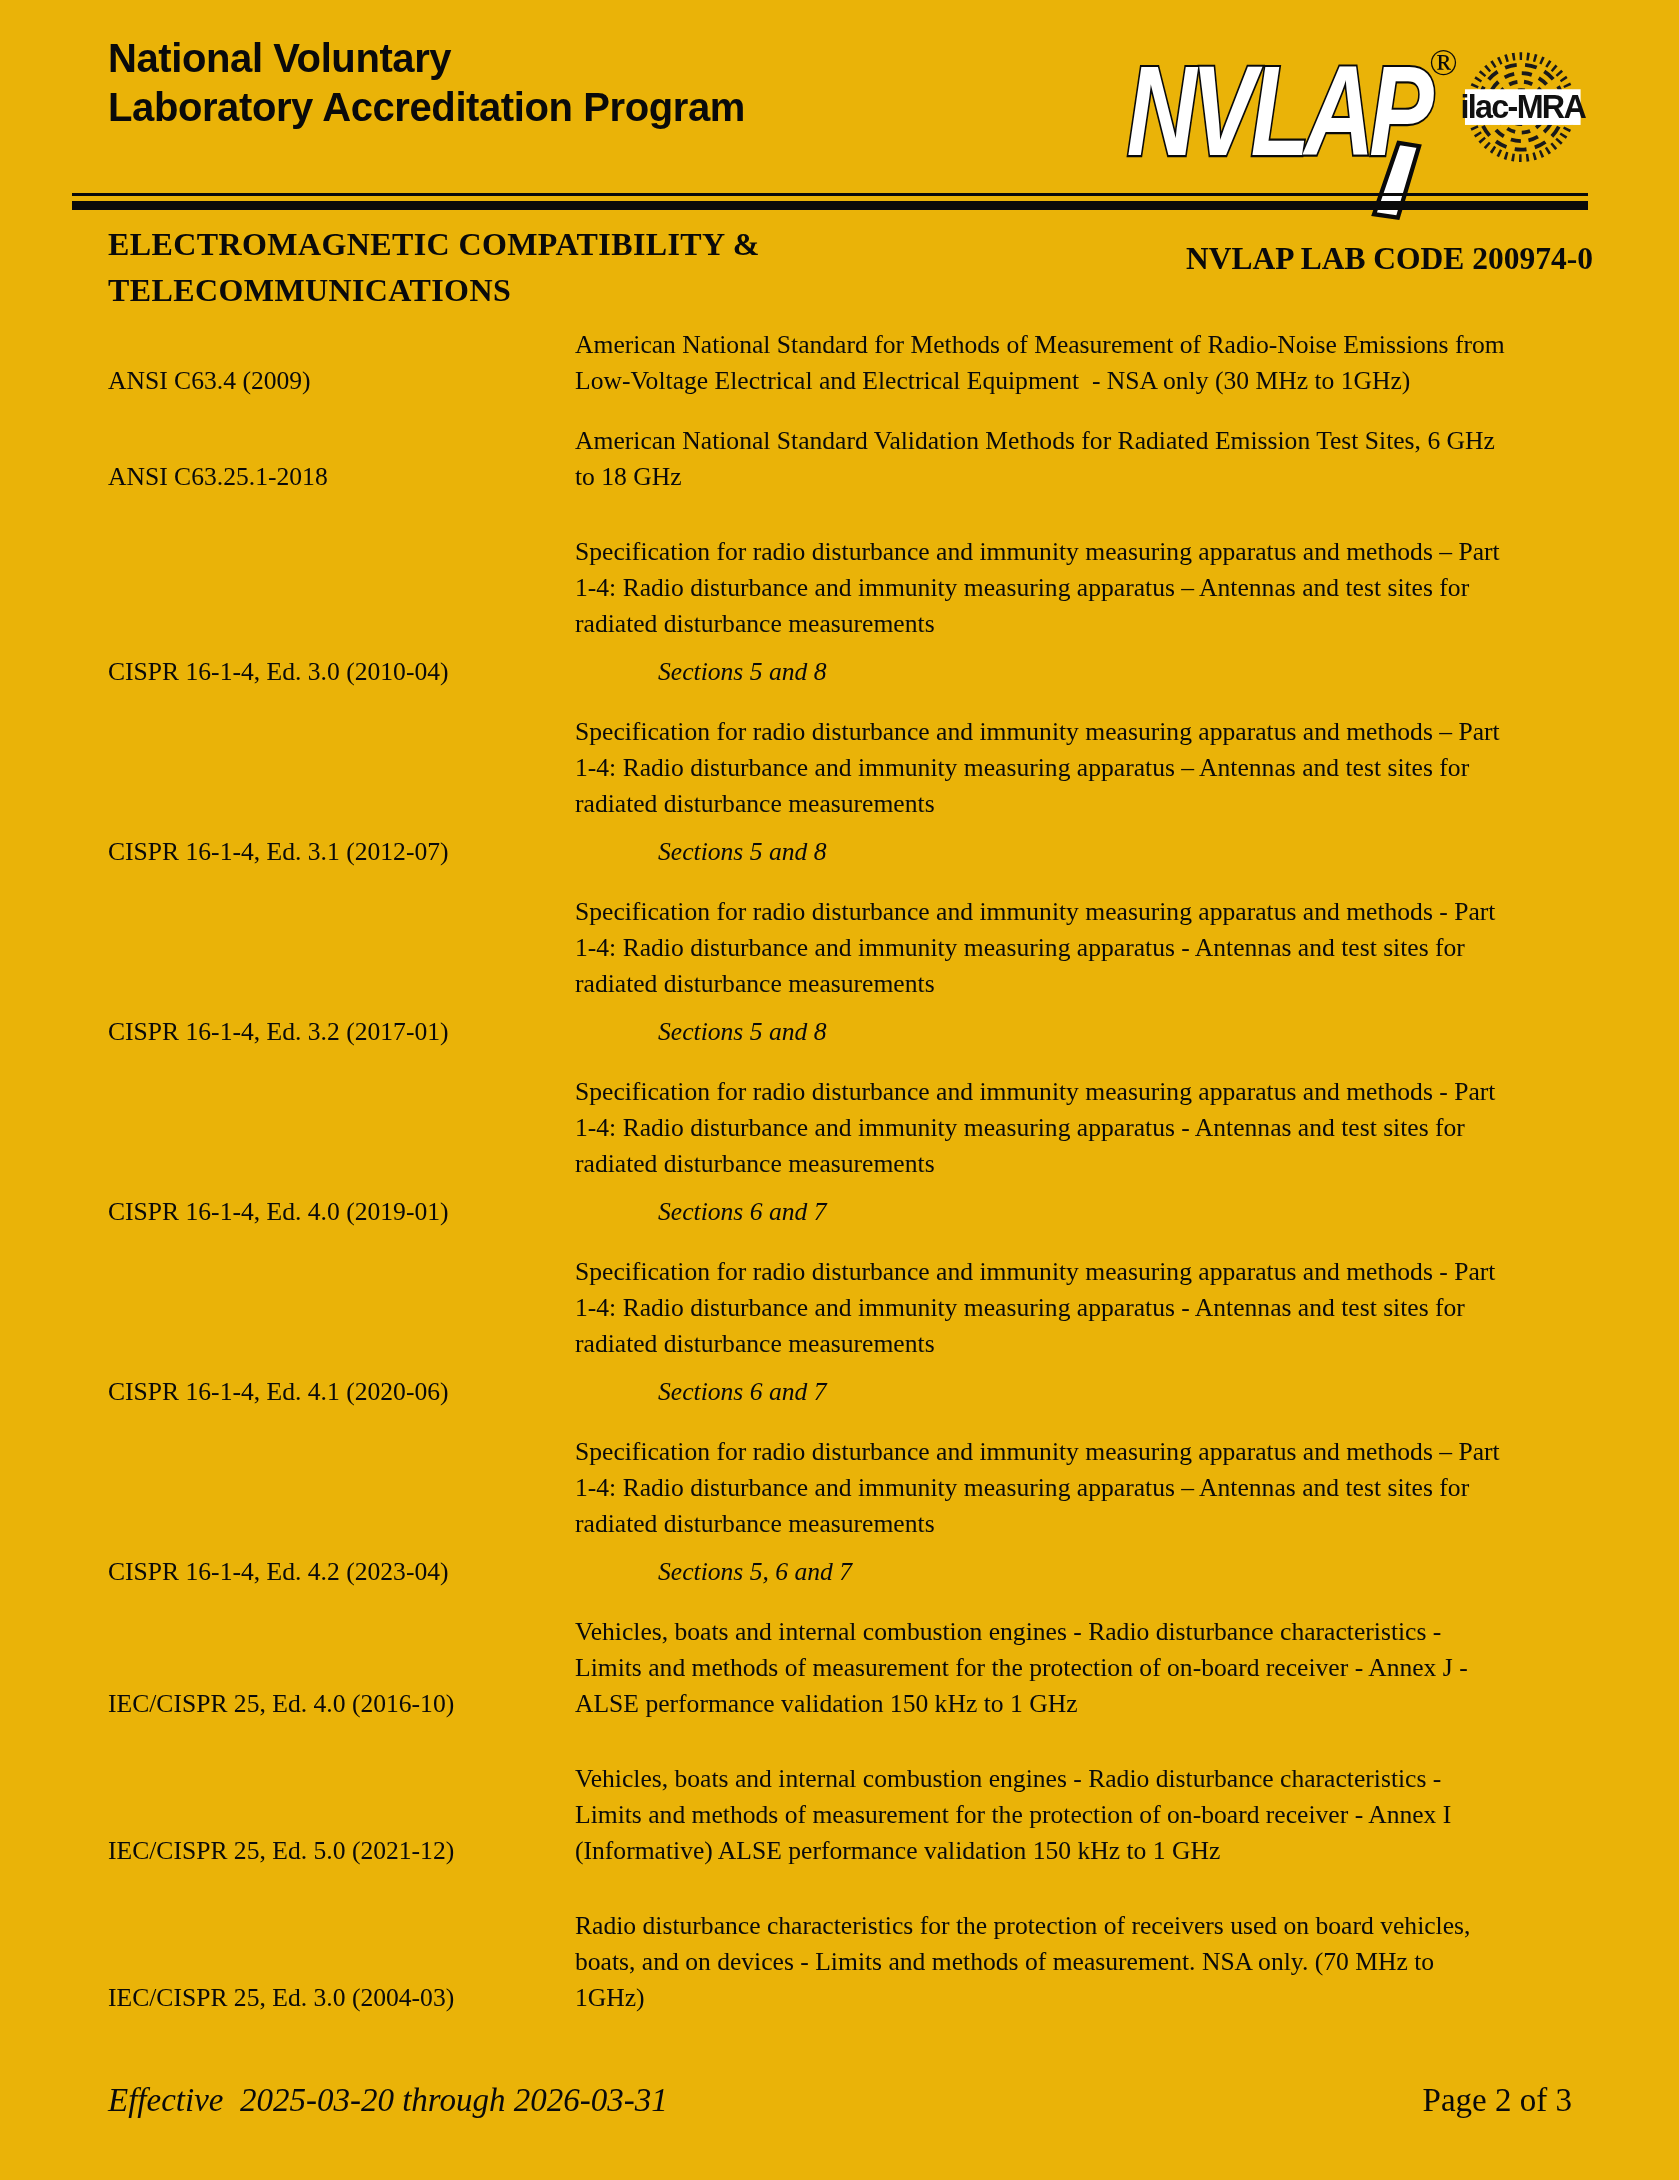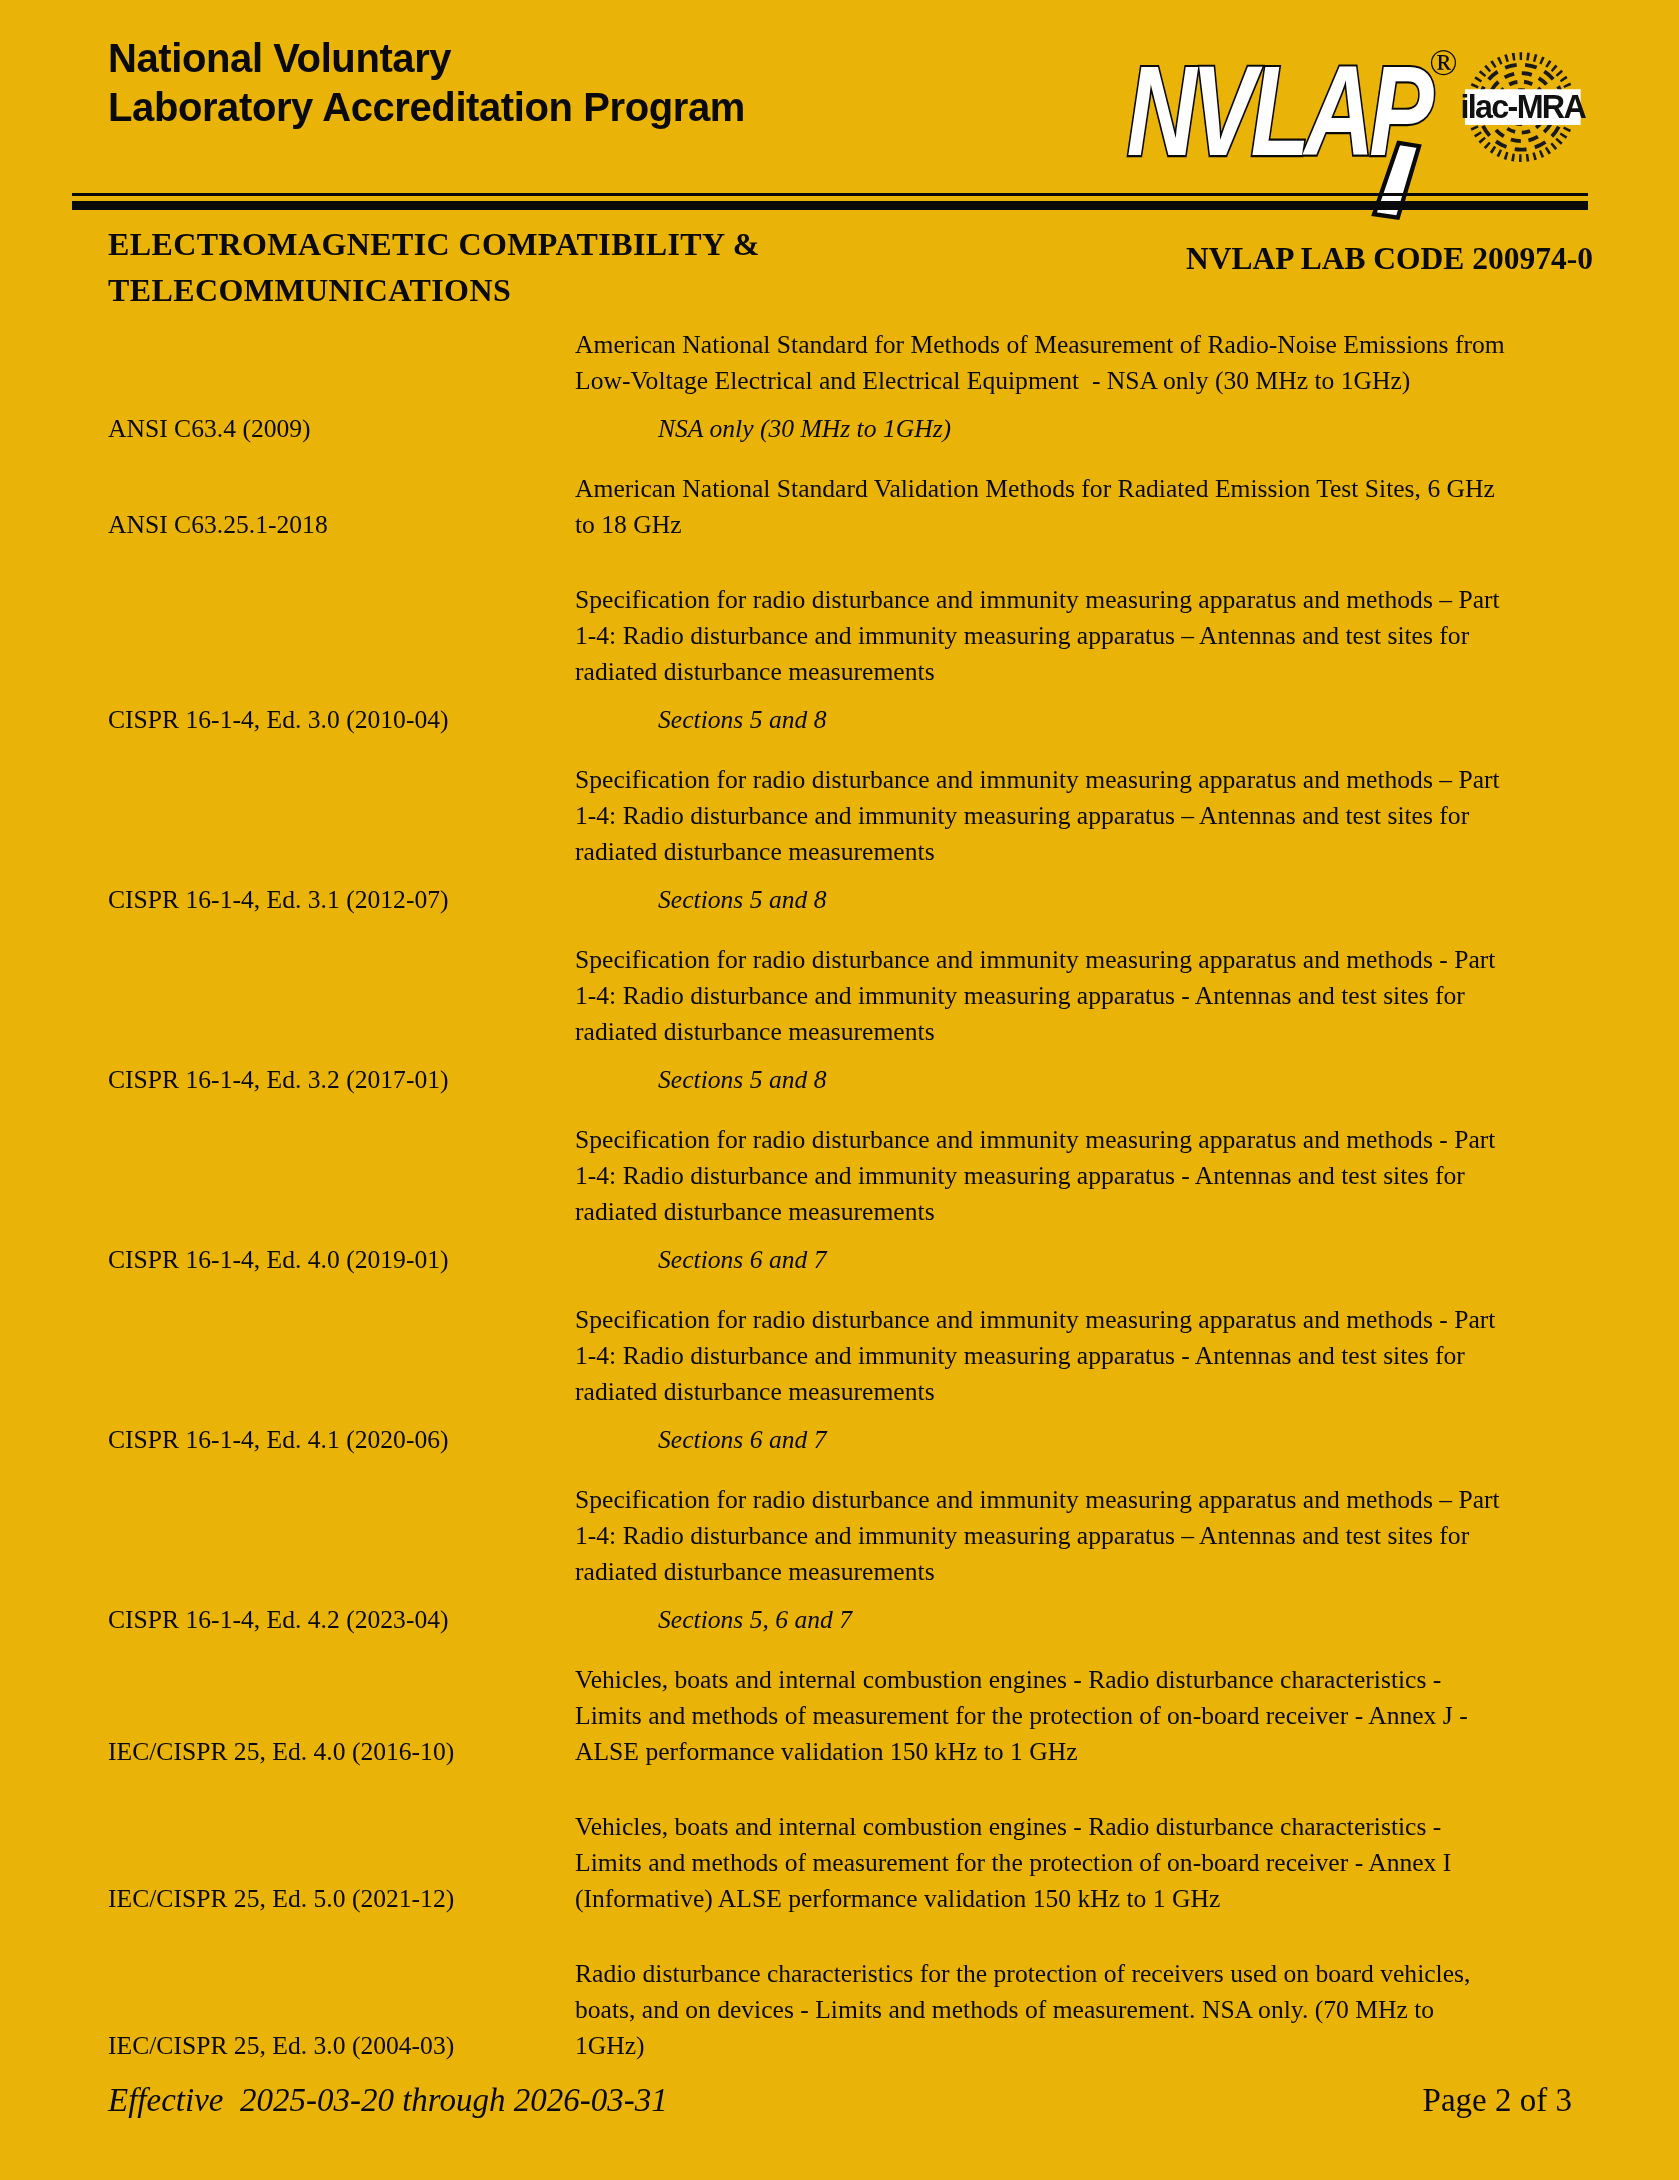--- a/index.html
+++ b/index.html
@@ -97,21 +97,20 @@
     </div>
     <div class="lab-code">NVLAP LAB CODE 200974-0</div>
   </div>
 
   <div class="standards">
     <div class="standard-row">
       <div class="code-col">ANSI C63.4 (2009)</div>
       <div class="desc-col">
         <div class="desc-line">American National Standard for Methods of Measurement of Radio-Noise Emissions from</div>
           <div class="desc-line">Low-Voltage Electrical and Electrical Equipment  - NSA only (30 MHz to 1GHz)</div>
-          <div class="note">NSA only (30 MHz to 1GHz)</div>
       </div>
     </div>
 
     <div class="standard-row no-note">
       <div class="code-col">ANSI C63.25.1-2018</div>
       <div class="desc-col">
         <div class="desc-line">American National Standard Validation Methods for Radiated Emission Test Sites, 6 GHz</div>
           <div class="desc-line">to 18 GHz</div>
       </div>
     </div>

